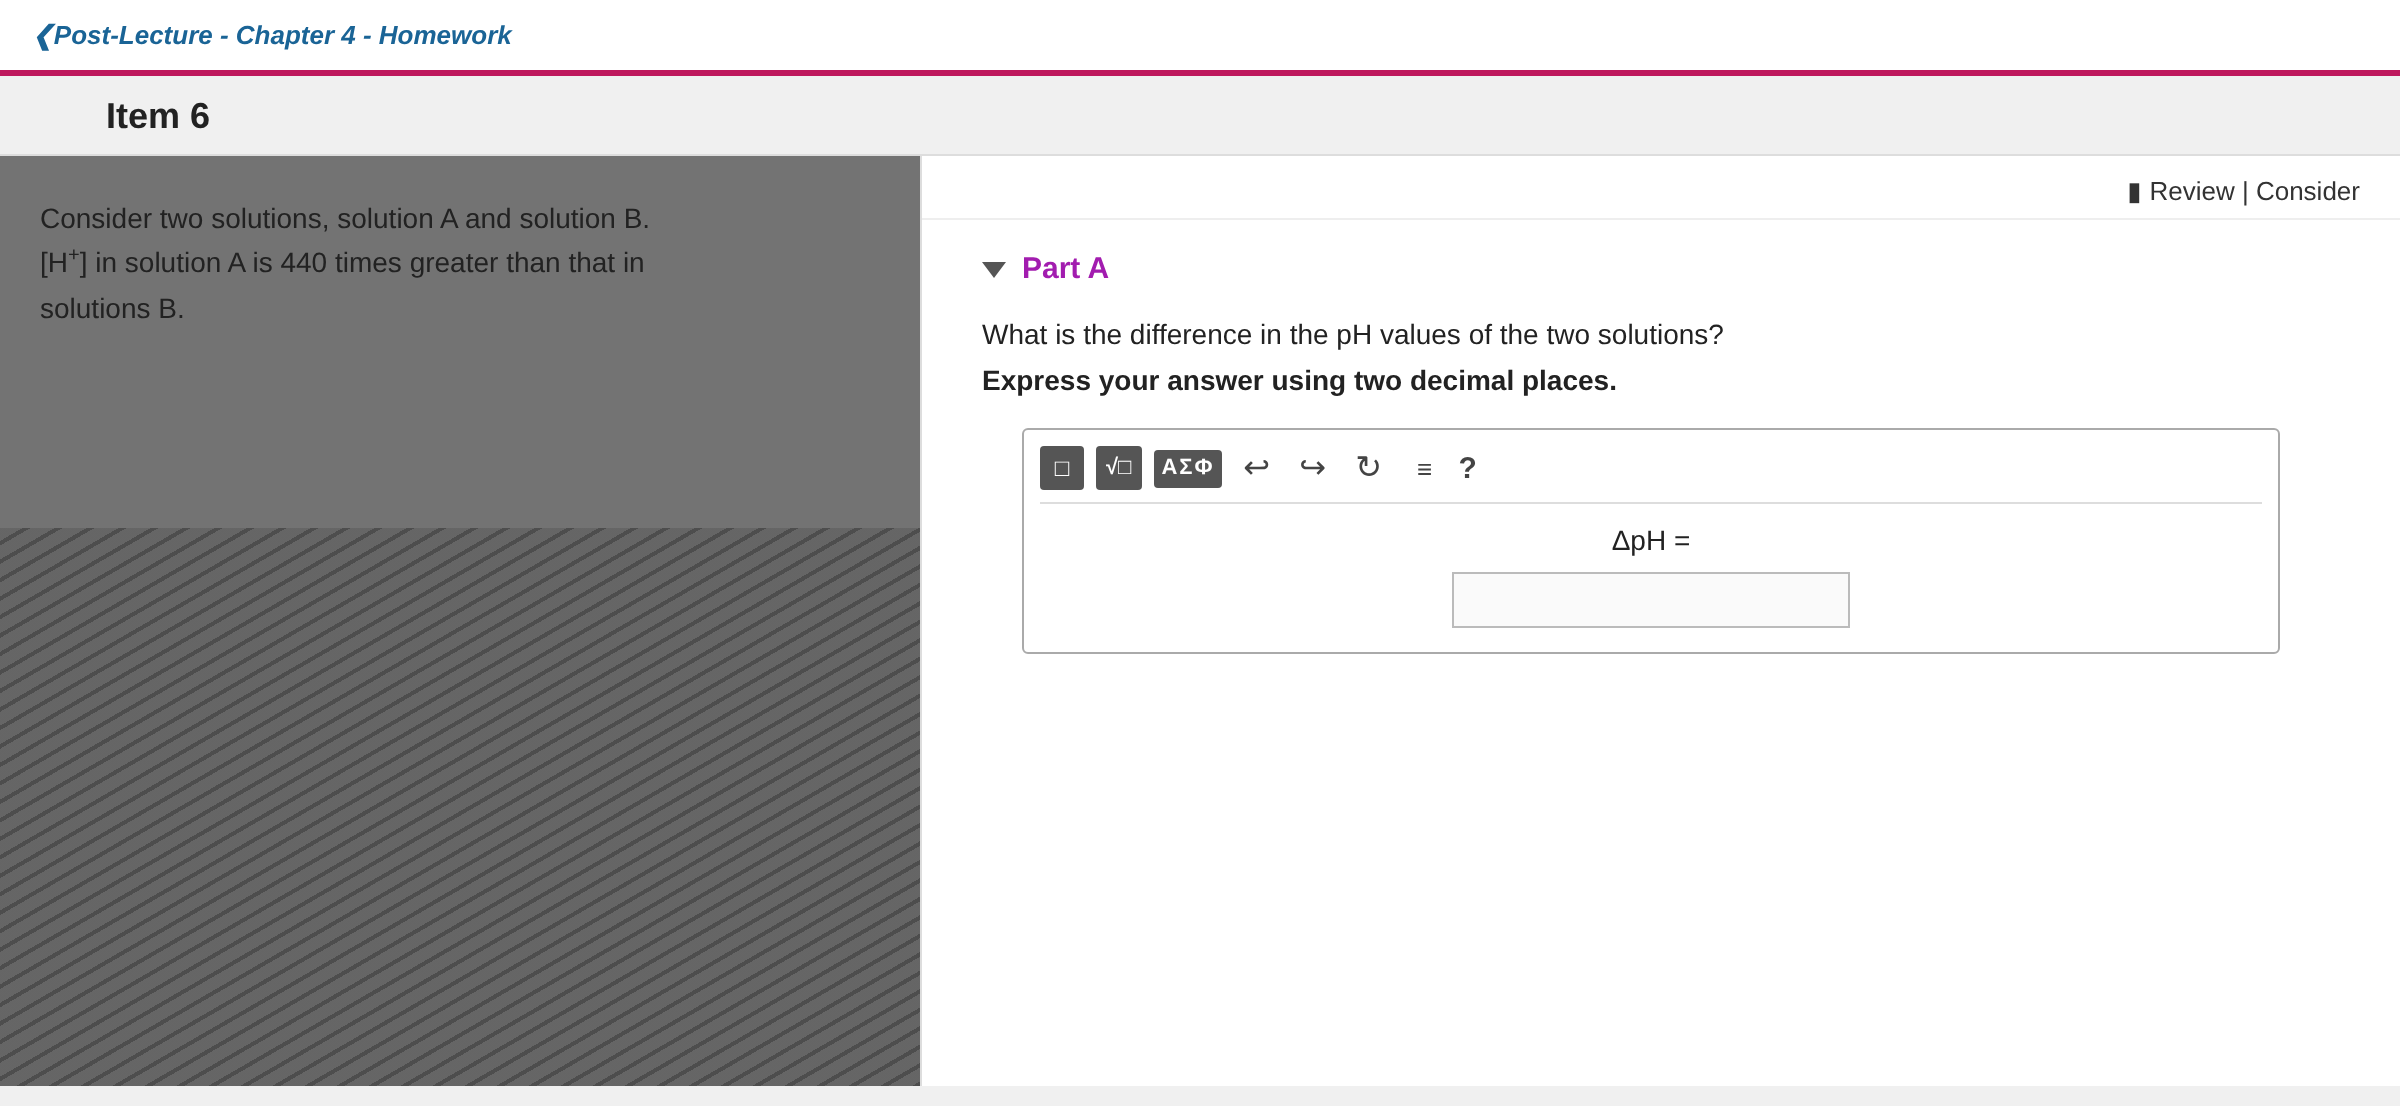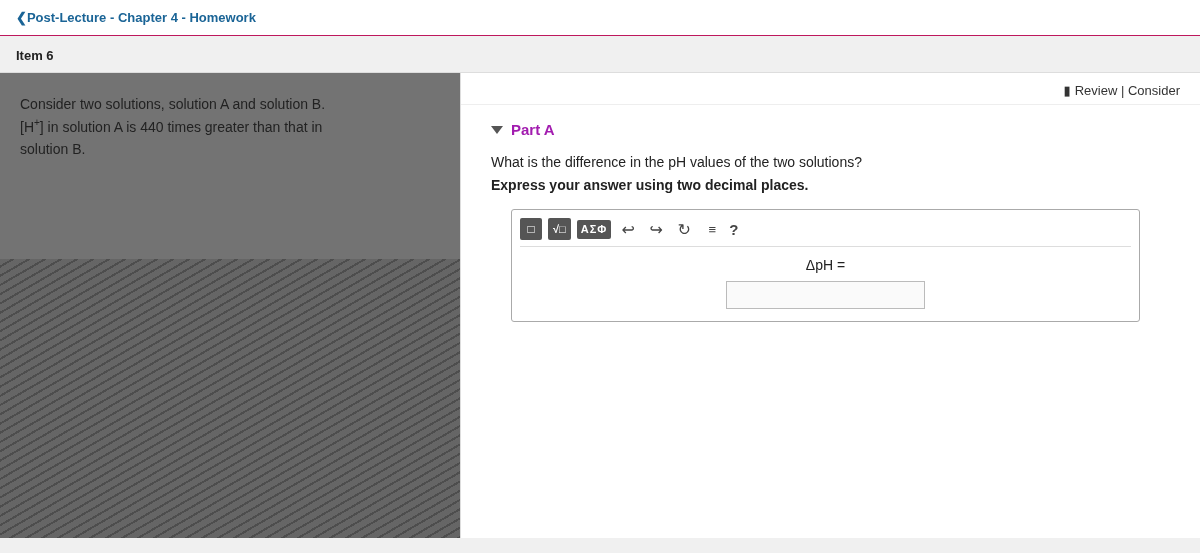--- a/index.html
+++ b/index.html
@@ -16,43 +16,45 @@
       width: 1200px;
       height: 553px;
       background: #f0f0f0;
       position: relative;
     }
 
     
     .top-nav {
       background: #ffffff;
       padding: 10px 16px;
-      border-bottom: 1px solid #be185d;
-      display: flex;
-      align-items: center;
+      border-bottom: 3px solid #be185d;
+      display: flex;
+      align-items: center;
+      font-style: italic;
     }
 
     .back-link {
       color: #1a6496;
       font-size: 13px;
       font-weight: 600;
       cursor: pointer;
       text-decoration: none;
     }
 
     
     .item-header {
       padding: 10px 16px 8px 16px;
       background: #f0f0f0;
     }
 
     .item-title {
-      font-size: 13px;
-      font-weight: bold;
-      color: #222;
+      font-size: 18px;
+      font-weight: bold;
+      color: #222;
+      margin-left: 37px;
     }
 
     
     .main-content {
       display: flex;
       flex-direction: row;
       height: calc(553px - 88px);
       background: #f0f0f0;
     }
 
@@ -283,21 +285,21 @@
   <div class="separator-bar"></div>
 
   <div class="main-content">
 
     <div class="left-panel">
       <div class="dark-overlay"></div>
       <div class="left-panel-content">
         <p class="problem-text">
           <span>Consider two solutions, solution A and solution B.</span><br>
           <span>[H<sup>+</sup>] in solution A is 440 times greater than that in</span><br>
-          <span>solution B.</span>
+          <span>solutions B.</span>
         </p>
       </div>
     </div>
 
     <div class="right-panel">
 
       <div class="review-bar">
         <span class="review-constants-link">
           <span style="font-size:13px; color:#333;">▮</span>
           <span>Review | Consider</span>

